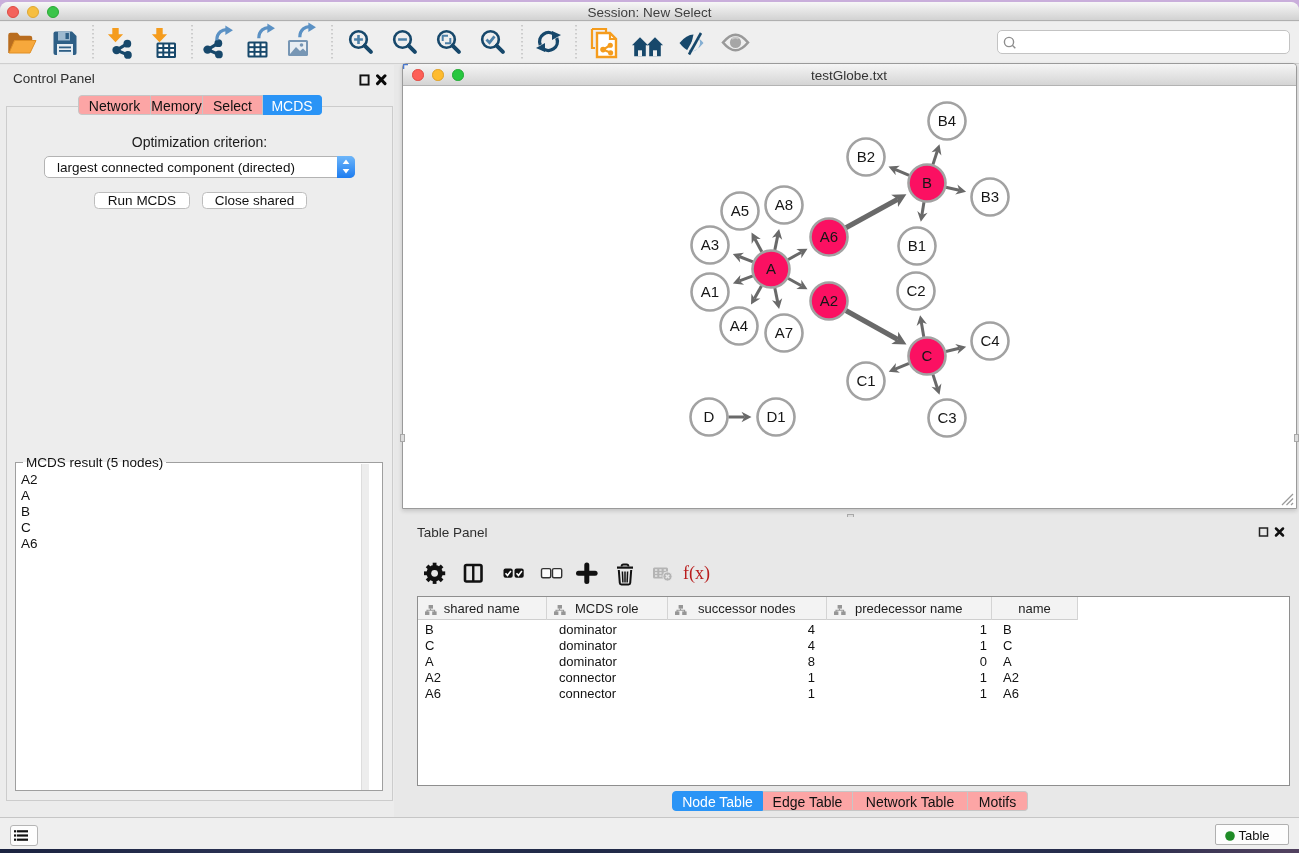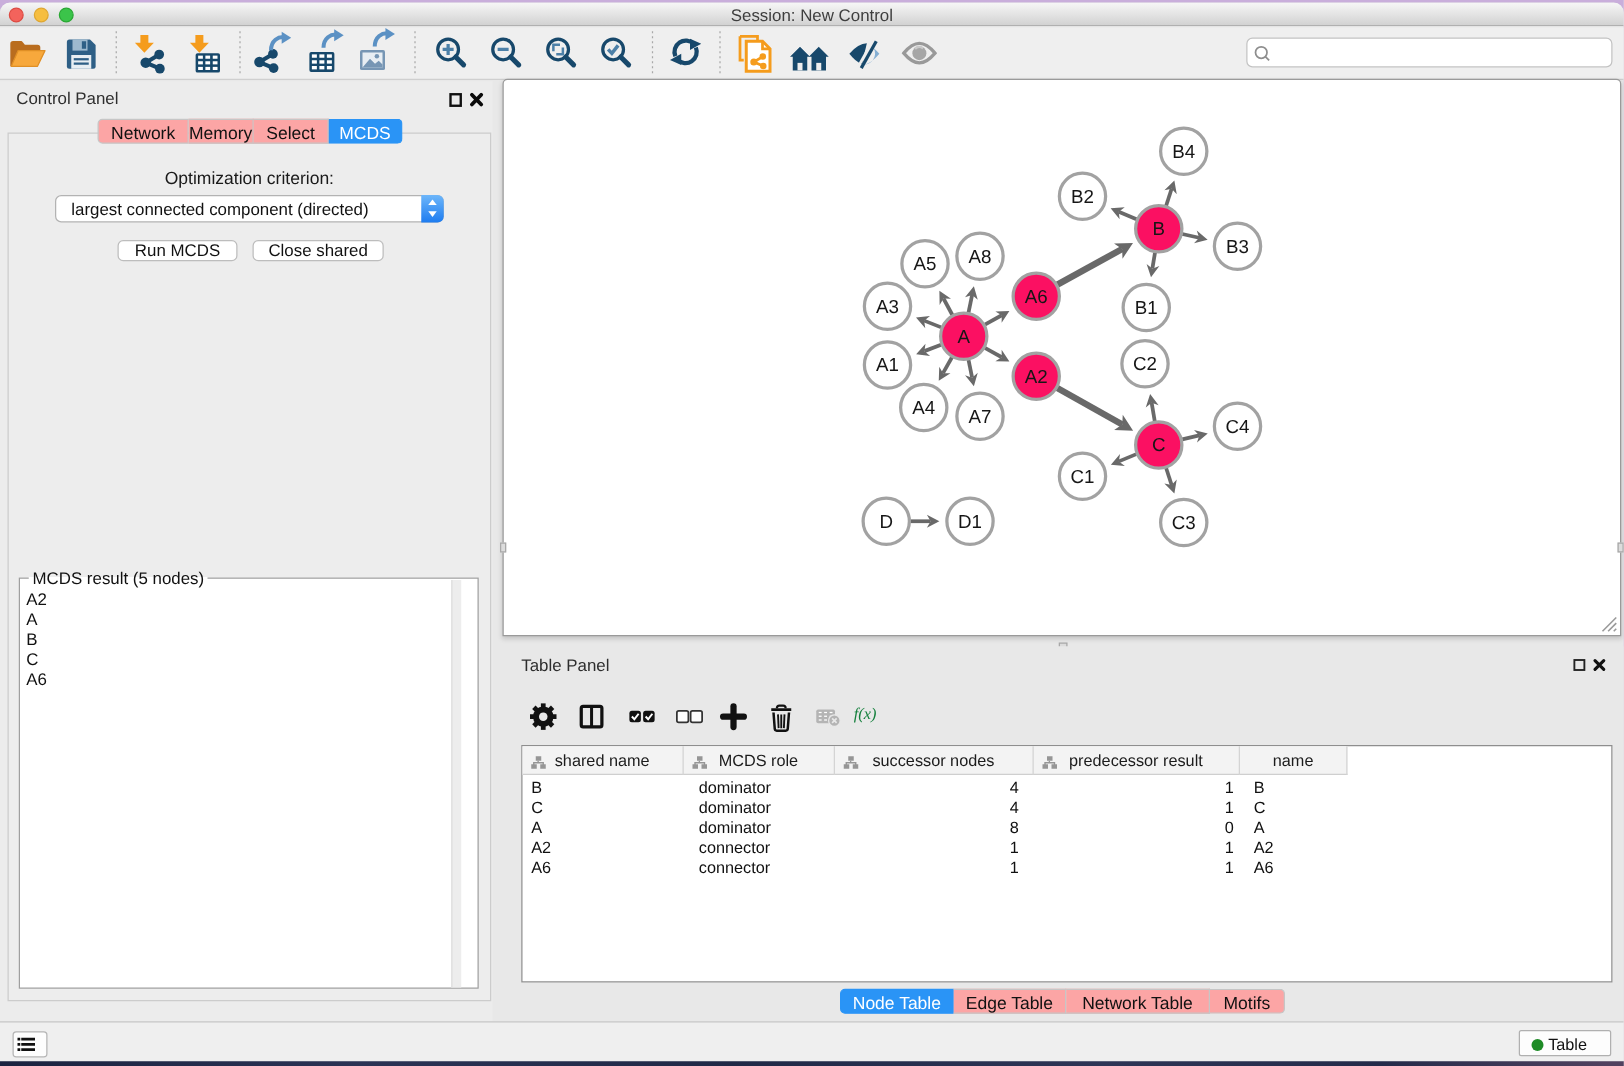--- a/index.html
+++ b/index.html
@@ -44,21 +44,21 @@
 #membtn { position:absolute; left:1214.5px; top:6.5px; width:74px; height:21px; background:#fdfdfd; border:1px solid #b0b0b0; border-radius:2px; font-size:13px; color:#111; }
 #bottomstrip { position:absolute; left:0; top:848.5px; width:1299px; height:4.5px; background:linear-gradient(90deg,#1b2340 0%,#2b3355 22%,#202947 45%,#2e3556 68%,#242b4a 85%,#51415f 99%); }
 </style></head>
 <body>
 <div id="app">
 <div id="win">
   <div id="titlebar">
     <div class="tl" style="left:7px; background:#f3635c; border:0.5px solid #dd4b43;"></div>
     <div class="tl" style="left:26.5px; background:#f6be40; border:0.5px solid #dfa731;"></div>
     <div class="tl" style="left:46.8px; background:#3bc44a; border:0.5px solid #2aa834;"></div>
-    <div id="title">Session: New Control</div>
+    <div id="title">Session: New Select</div>
   </div>
   <div id="toolbar">
     <svg class="abs" style="left:0;top:-0.5px;" width="780" height="42">
           <line x1="93" y1="4" x2="93" y2="38" stroke="#a8a8a8" stroke-width="1" stroke-dasharray="1.5,2.5"></line>
 <line x1="192" y1="4" x2="192" y2="38" stroke="#a8a8a8" stroke-width="1" stroke-dasharray="1.5,2.5"></line>
 <line x1="332" y1="4" x2="332" y2="38" stroke="#a8a8a8" stroke-width="1" stroke-dasharray="1.5,2.5"></line>
 <line x1="522" y1="4" x2="522" y2="38" stroke="#a8a8a8" stroke-width="1" stroke-dasharray="1.5,2.5"></line>
 <line x1="576" y1="4" x2="576" y2="38" stroke="#a8a8a8" stroke-width="1" stroke-dasharray="1.5,2.5"></line>
 <g transform="translate(8,10)">
             <path d="M1 22 L1 4 Q1 2.5 2.5 2.5 L9 2.5 L11.5 5.5 L22 5.5 Q23.5 5.5 23.5 7 L23.5 9" fill="#b96d1f" stroke="#b96d1f" stroke-width="1.5" stroke-linejoin="round"></path>
@@ -219,20 +219,29 @@
       <div class="btn" style="left:195px; top:84.5px; width:105px;">Close shared</div>
       <div id="mcds-group">
         <div id="mcds-title">MCDS result (5 nodes)</div>
         <div id="mcds-list">A2<br>A<br>B<br>C<br>A6</div>
         <div id="mcds-scroll"></div>
       </div>
     </div>
   </div>
 
   <div id="netwin">
+    <div id="net-titlebar">
+      <div class="tl2" style="left:9.5px; background:#fd5f57; border:0.5px solid #e2463f;"></div>
+      <div class="tl2" style="left:29.5px; background:#febb2e; border:0.5px solid #dfa023;"></div>
+      <div class="tl2" style="left:49.8px; background:#27c73f; border:0.5px solid #1eaa31;"></div>
+      <div id="net-title">testGlobe.txt</div>
+      <svg width="5" height="5" style="position:absolute;left:0;top:0;">
+            <path d="M0 5 L0 0 L5 0 L5 1.3 L1.3 1.3 L1.3 5 Z" fill="#4a79cf"></path>
+          </svg>
+    </div>
     <svg class="abs" style="left:1.5px;top:22px;" width="893" height="422" font-family="Liberation Sans, sans-serif">
           <line x1="348.9" y1="189.8" x2="335.5" y2="194.9" stroke="#696969" stroke-width="3.0"></line>
           <polygon points="328.9,197.4 336.4,189.0 335.5,194.9 340.1,198.7" fill="#696969"></polygon>
 <line x1="349.0" y1="175.9" x2="335.3" y2="170.5" stroke="#696969" stroke-width="3.0"></line>
           <polygon points="328.8,168.0 340.0,166.8 335.3,170.5 336.2,176.5" fill="#696969"></polygon>
 <line x1="357.6" y1="199.8" x2="350.4" y2="212.5" stroke="#696969" stroke-width="3.0"></line>
           <polygon points="347.0,218.6 347.4,207.4 350.4,212.5 356.4,212.5" fill="#696969"></polygon>
 <line x1="357.9" y1="166.0" x2="350.8" y2="152.8" stroke="#696969" stroke-width="3.0"></line>
           <polygon points="347.5,146.6 356.8,153.0 350.8,152.8 347.7,157.9" fill="#696969"></polygon>
 <line x1="370.8" y1="201.9" x2="373.7" y2="216.1" stroke="#696969" stroke-width="3.0"></line>
@@ -371,21 +380,21 @@
             <rect x="2.0" y="5.0" width="2.3" height="1.0" fill="#fff"></rect>
             <rect x="6.3" y="5.0" width="2.3" height="1.0" fill="#fff"></rect>
             <rect x="10.7" y="5.0" width="2.3" height="1.0" fill="#fff"></rect>
             <rect x="2.0" y="8.0" width="2.3" height="1.0" fill="#fff"></rect>
             <rect x="6.3" y="8.0" width="2.3" height="1.0" fill="#fff"></rect>
             <rect x="10.7" y="8.0" width="2.3" height="1.0" fill="#fff"></rect>
             <circle cx="14.5" cy="9" r="4.6" fill="#b4b4b4" stroke="#e8e8e8" stroke-width="1"></circle>
             <path d="M12.7 7.2 L16.3 10.8 M16.3 7.2 L12.7 10.8" stroke="#e8e8e8" stroke-width="1.4"></path>
           </g>
         </svg>
-    <div class="abs" style="left:288px;top:46px;font-family:'Liberation Serif',serif;font-style:italic;font-size:13px;color:#15803d;">f(x)</div>
+    <div class="abs" style="left:288px;top:46px;font-family:'Liberation Serif',serif;font-size:18px;color:#b91c1c;">f(x)</div>
     <div id="tp-table">
       <div id="tp-header">
         <div class="hcell" style="left:0px;width:128.5px;">
               <svg width="14" height="12" style="position:absolute;left:6px;top:7px;">
                 <g transform="translate(1,1)" fill="#969696">
                   <rect x="3.6" y="0" width="4.4" height="3.6"></rect>
                   <rect x="0" y="6.4" width="4.4" height="3.6"></rect>
                   <rect x="7.2" y="6.4" width="4.4" height="3.6"></rect>
                   <path d="M5.5 3.6 L5.5 5.2 M2 8 L2 5.2 L9.6 5.2 L9.6 8" stroke="#969696" stroke-width="1.1" fill="none"></path>
                 </g>
@@ -416,21 +425,21 @@
             </div>
 <div class="hcell" style="left:408.5px;width:165.5px;">
               <svg width="14" height="12" style="position:absolute;left:6px;top:7px;">
                 <g transform="translate(1,1)" fill="#969696">
                   <rect x="3.6" y="0" width="4.4" height="3.6"></rect>
                   <rect x="0" y="6.4" width="4.4" height="3.6"></rect>
                   <rect x="7.2" y="6.4" width="4.4" height="3.6"></rect>
                   <path d="M5.5 3.6 L5.5 5.2 M2 8 L2 5.2 L9.6 5.2 L9.6 8" stroke="#969696" stroke-width="1.1" fill="none"></path>
                 </g>
               </svg>
-              <div class="hlabel">predecessor result</div>
+              <div class="hlabel">predecessor name</div>
             </div>
 <div class="hcell" style="left:574px;width:86px;">
               <div class="hlabel">name</div>
             </div>
       </div>
       <div class="trow" style="left:7px;top:25.5px;">B</div>
 <div class="trow" style="left:141px;top:25.5px;">dominator</div>
 <div class="trow" style="left:250px;top:25.5px;width:147px;text-align:right;">4</div>
 <div class="trow" style="left:408px;top:25.5px;width:161px;text-align:right;">1</div>
 <div class="trow" style="left:585px;top:25.5px;">B</div>

